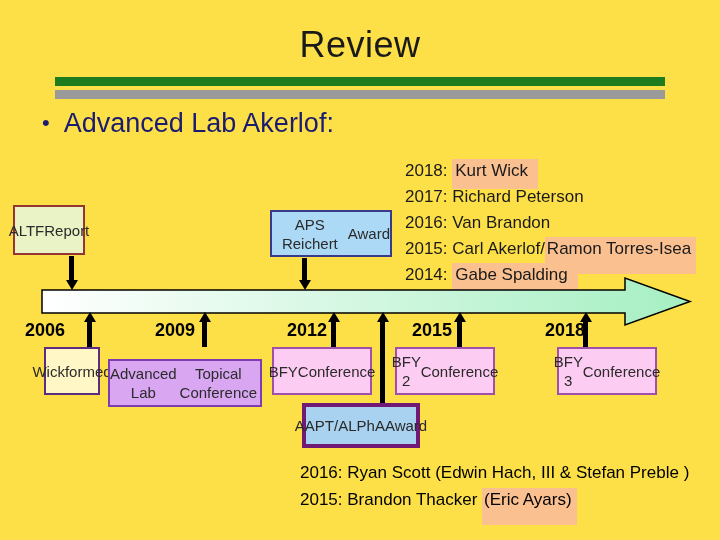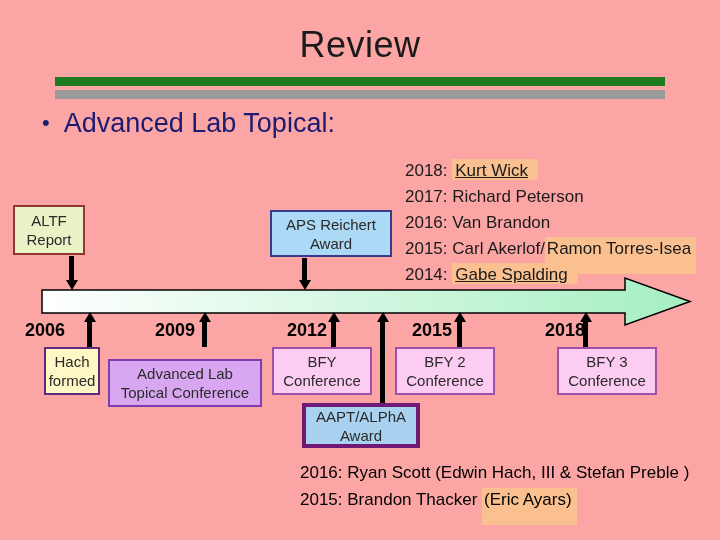--- a/index.html
+++ b/index.html
@@ -1,36 +1,36 @@
 <!DOCTYPE html>
 <html><head>
 <meta charset="utf-8">
 <style>
   html,body{margin:0;padding:0;background:#ddd;}
   .slide{
-    position:relative;width:720px;height:540px;background:#fca5a5;
+    position:relative;width:720px;height:540px;background:#fde047;
     overflow:hidden;font-family:"Liberation Sans",sans-serif;color:#1a1a1a;
   }
   .abs{position:absolute;}
   .slide-title{
     top:24px;left:0;width:720px;text-align:center;
     font-size:36px;color:#1a1a1a;letter-spacing:0.5px;
   }
   .bar{left:55px;width:610px;height:9px;}
   .bar-green{top:77px;background:#1e7c1e;}
   .bar-gray{top:90px;background:#9a9a9a;}
   .bullet-line{top:108px;left:42px;font-size:27px;color:#1b1b70;}
   .bullet-glyph{font-size:22px;vertical-align:2px;margin-right:14px;}
 
   .award-list{top:158px;left:405px;font-size:17px;line-height:26px;white-space:nowrap;}
-  .hl{background:#fac090;padding:2px 10px 0 3px;text-decoration:underline;}
+  .hl{background:#fac090;padding:2px 10px 9px 3px;}
   .hl-tight{background:#fac090;padding:2px 5px 16px 2px;}
 
   .box{
-    box-sizing:border-box;display:flex;flex-direction:column;
+    box-sizing:border-box;display:flex;flex-direction:row;
     justify-content:center;align-items:center;text-align:center;
     font-size:15px;line-height:19px;color:#2a2a2a;
   }
   .box-altf{left:13px;top:205px;width:72px;height:50px;background:#e9f3c5;border:2px solid #963634;}
   .box-aps{left:270px;top:210px;width:122px;height:47px;background:#acd9f5;border:2px solid #3a3a8c;}
   .box-alpha{left:44px;top:347px;width:56px;height:48px;background:#fff8c6;border:2px solid #5e2c7e;}
   .box-topical{left:108px;top:359px;width:154px;height:48px;background:#d9a6f2;border:2px solid #7d3caf;}
   .box-bfy{top:347px;width:100px;height:48px;background:#fdccf2;border:2px solid #a050a8;}
   .box-bfy1{left:272px;}
   .box-bfy2{left:395px;}
@@ -48,21 +48,21 @@
 </head>
 <body>
 
 <div class="slide">
 
   <div class="abs slide-title">Review</div>
   <div class="abs bar bar-green"></div>
   <div class="abs bar bar-gray"></div>
 
   <div class="abs bullet-line">
-    <span class="bullet-glyph">•</span><span>Advanced Lab Topical:</span>
+    <span class="bullet-glyph">•</span><span>Advanced Lab Akerlof:</span>
   </div>
 
   <div class="abs award-list">
     <div><span>2018: </span><span class="hl">Kurt Wick</span></div>
     <div><span>2017: Richard Peterson</span></div>
     <div><span>2016: Van Brandon</span></div>
     <div><span>2015: Carl Akerlof/</span><span class="hl-tight">Ramon Torres-Isea</span></div>
     <div><span>2014: </span><span class="hl">Gabe Spalding</span></div>
   </div>
 
@@ -119,21 +119,21 @@
   <div class="abs varrow" style="left:453px;top:312px;height:35px;">
       <div class="head-up"></div>
       <div class="shaft"></div>
     </div>
   <div class="abs varrow" style="left:579px;top:312px;height:35px;">
       <div class="head-up"></div>
       <div class="shaft"></div>
     </div>
 
   <div class="abs box box-alpha">
-    <div>Hach</div>
+    <div>Wick</div>
     <div>formed</div>
   </div>
   <div class="abs box box-topical">
     <div>Advanced Lab</div>
     <div>Topical Conference</div>
   </div>
   <div class="abs box box-bfy box-bfy1">
     <div>BFY</div>
     <div>Conference</div>
   </div>

